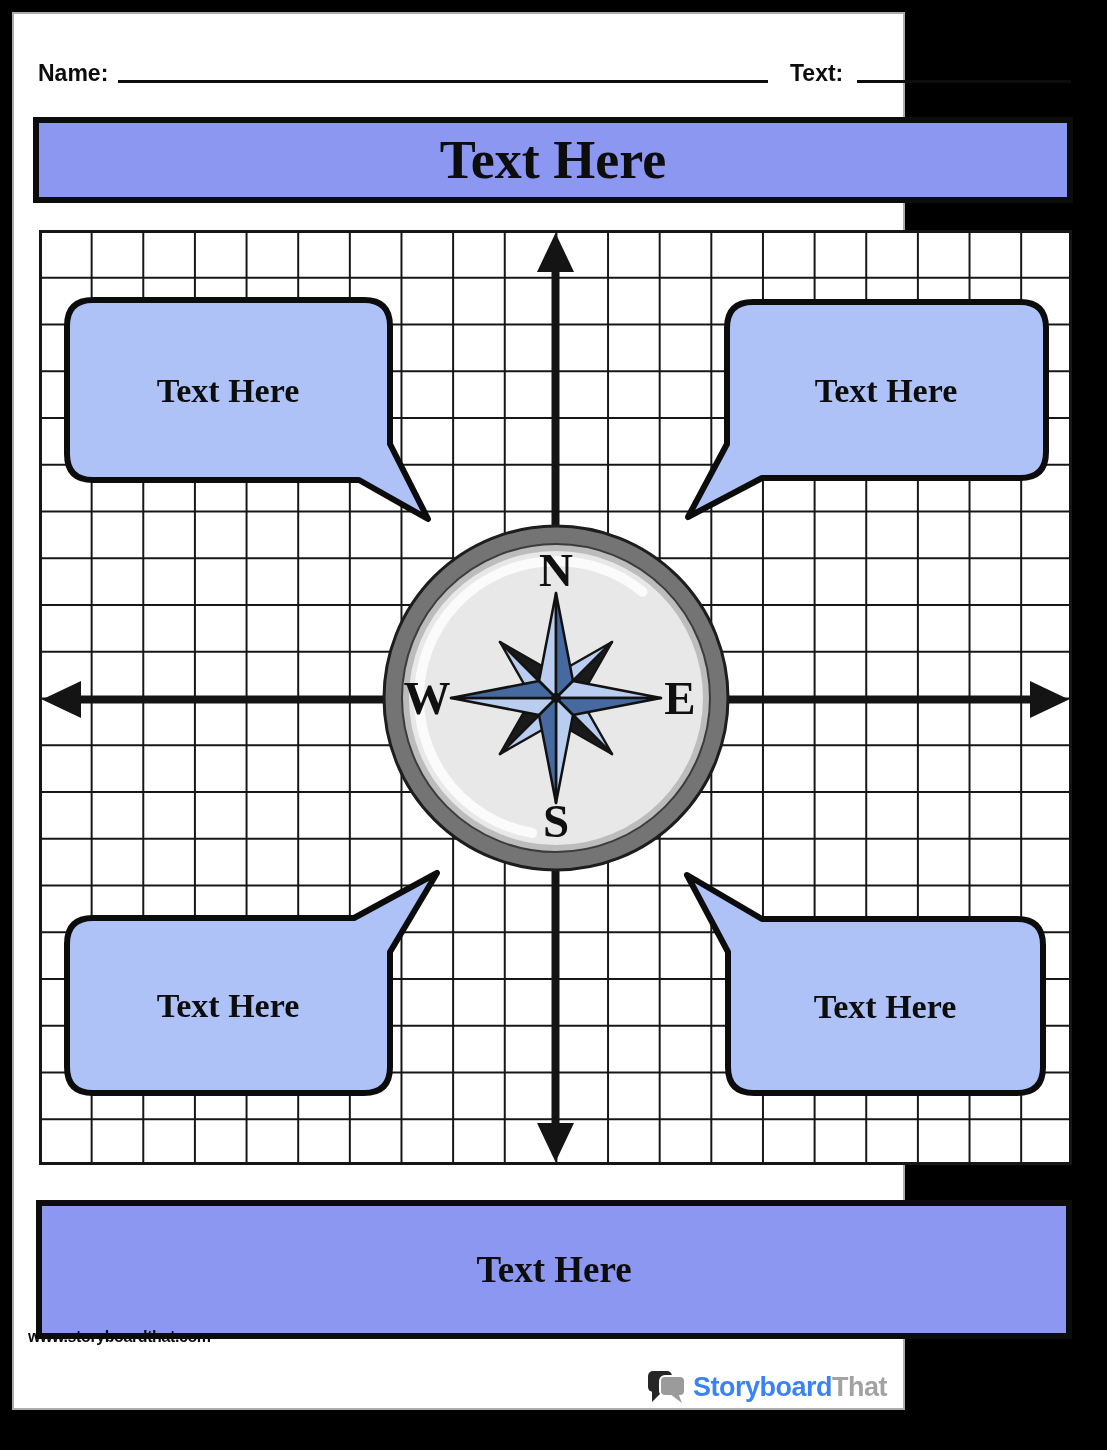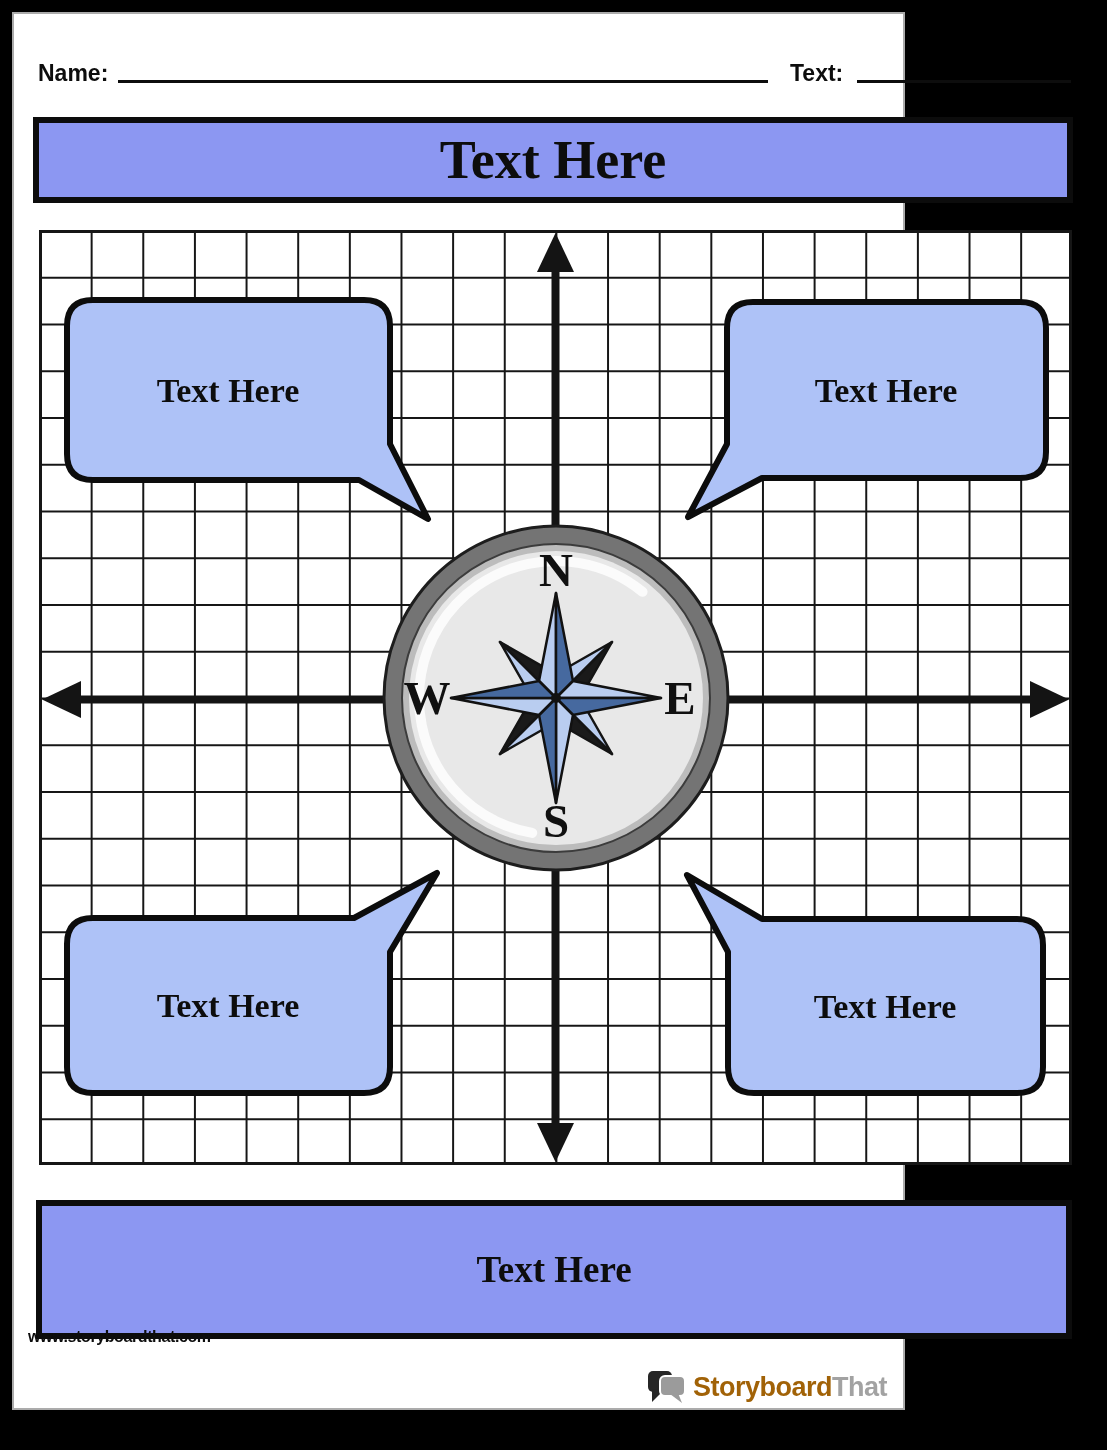--- a/index.html
+++ b/index.html
@@ -48,21 +48,21 @@
   }
   
   .footer-url {
     position:absolute; left:16px; top:1316px; font-size:16px; font-weight:bold;
     letter-spacing:-0.4px; color:#0d0d0d;
   }
   .logo {
     position:absolute; right:18px; top:1356px; display:flex; align-items:center; gap:6px;
   }
   .logo-text { font-size:27px; font-weight:bold; letter-spacing:-0.5px; }
-  .logo-primary { color:#a16207; }
+  .logo-primary { color:#3b82f6; }
   .logo-secondary { color:#a2a2a2; }
 </style>
 </head>
 <body>
 
 <div class="canvas">
   <div class="page">
 
     <span class="hdr-label name-label">Name:</span>
     <span class="write-line name-line"></span>

